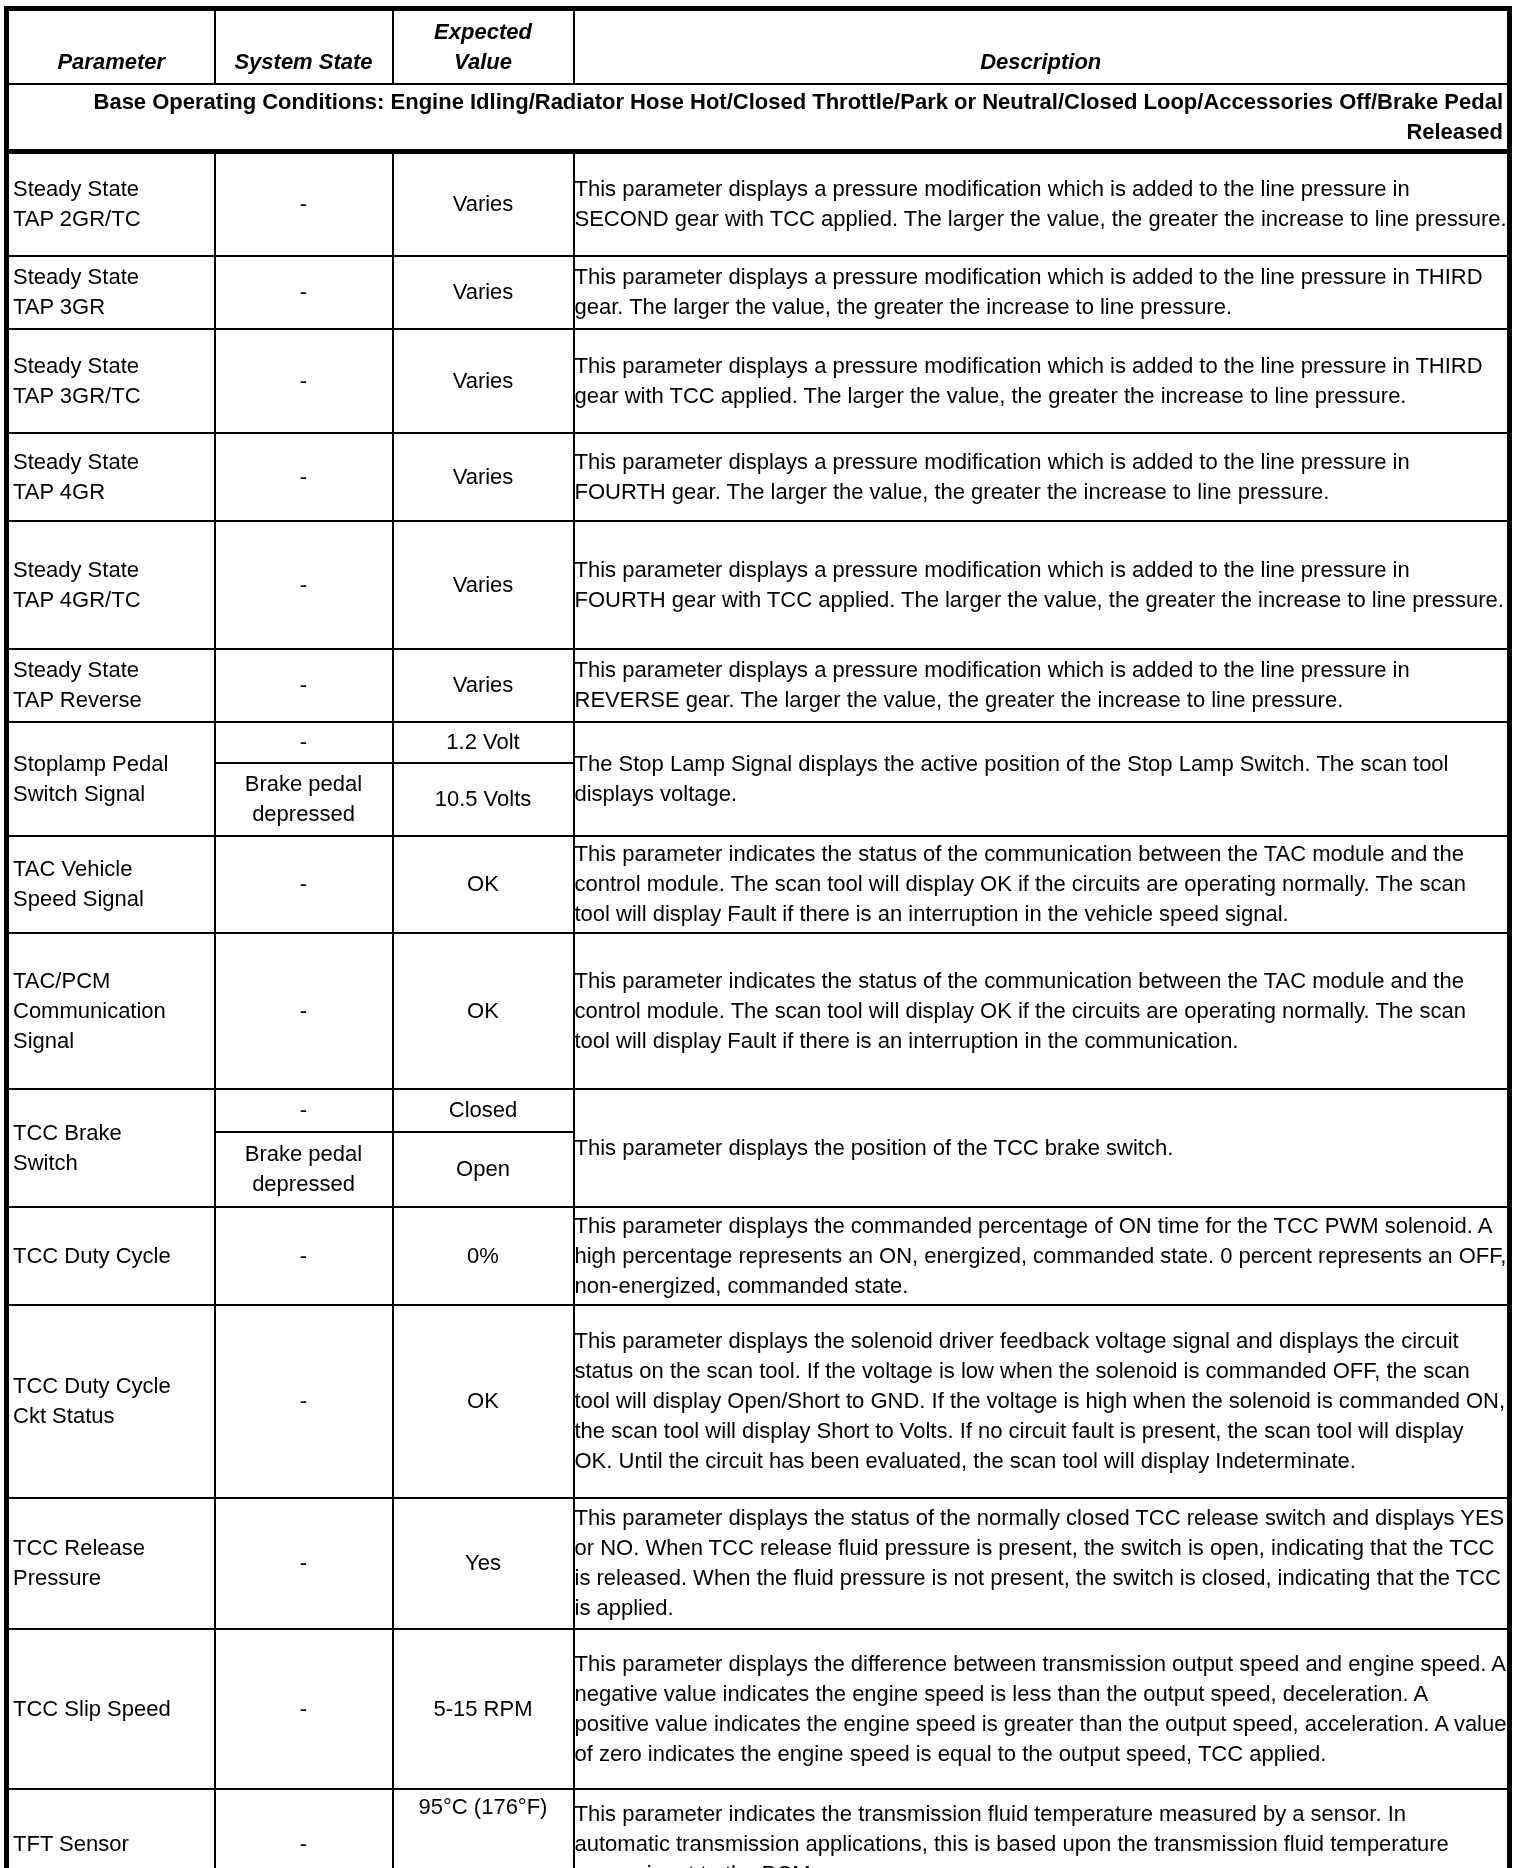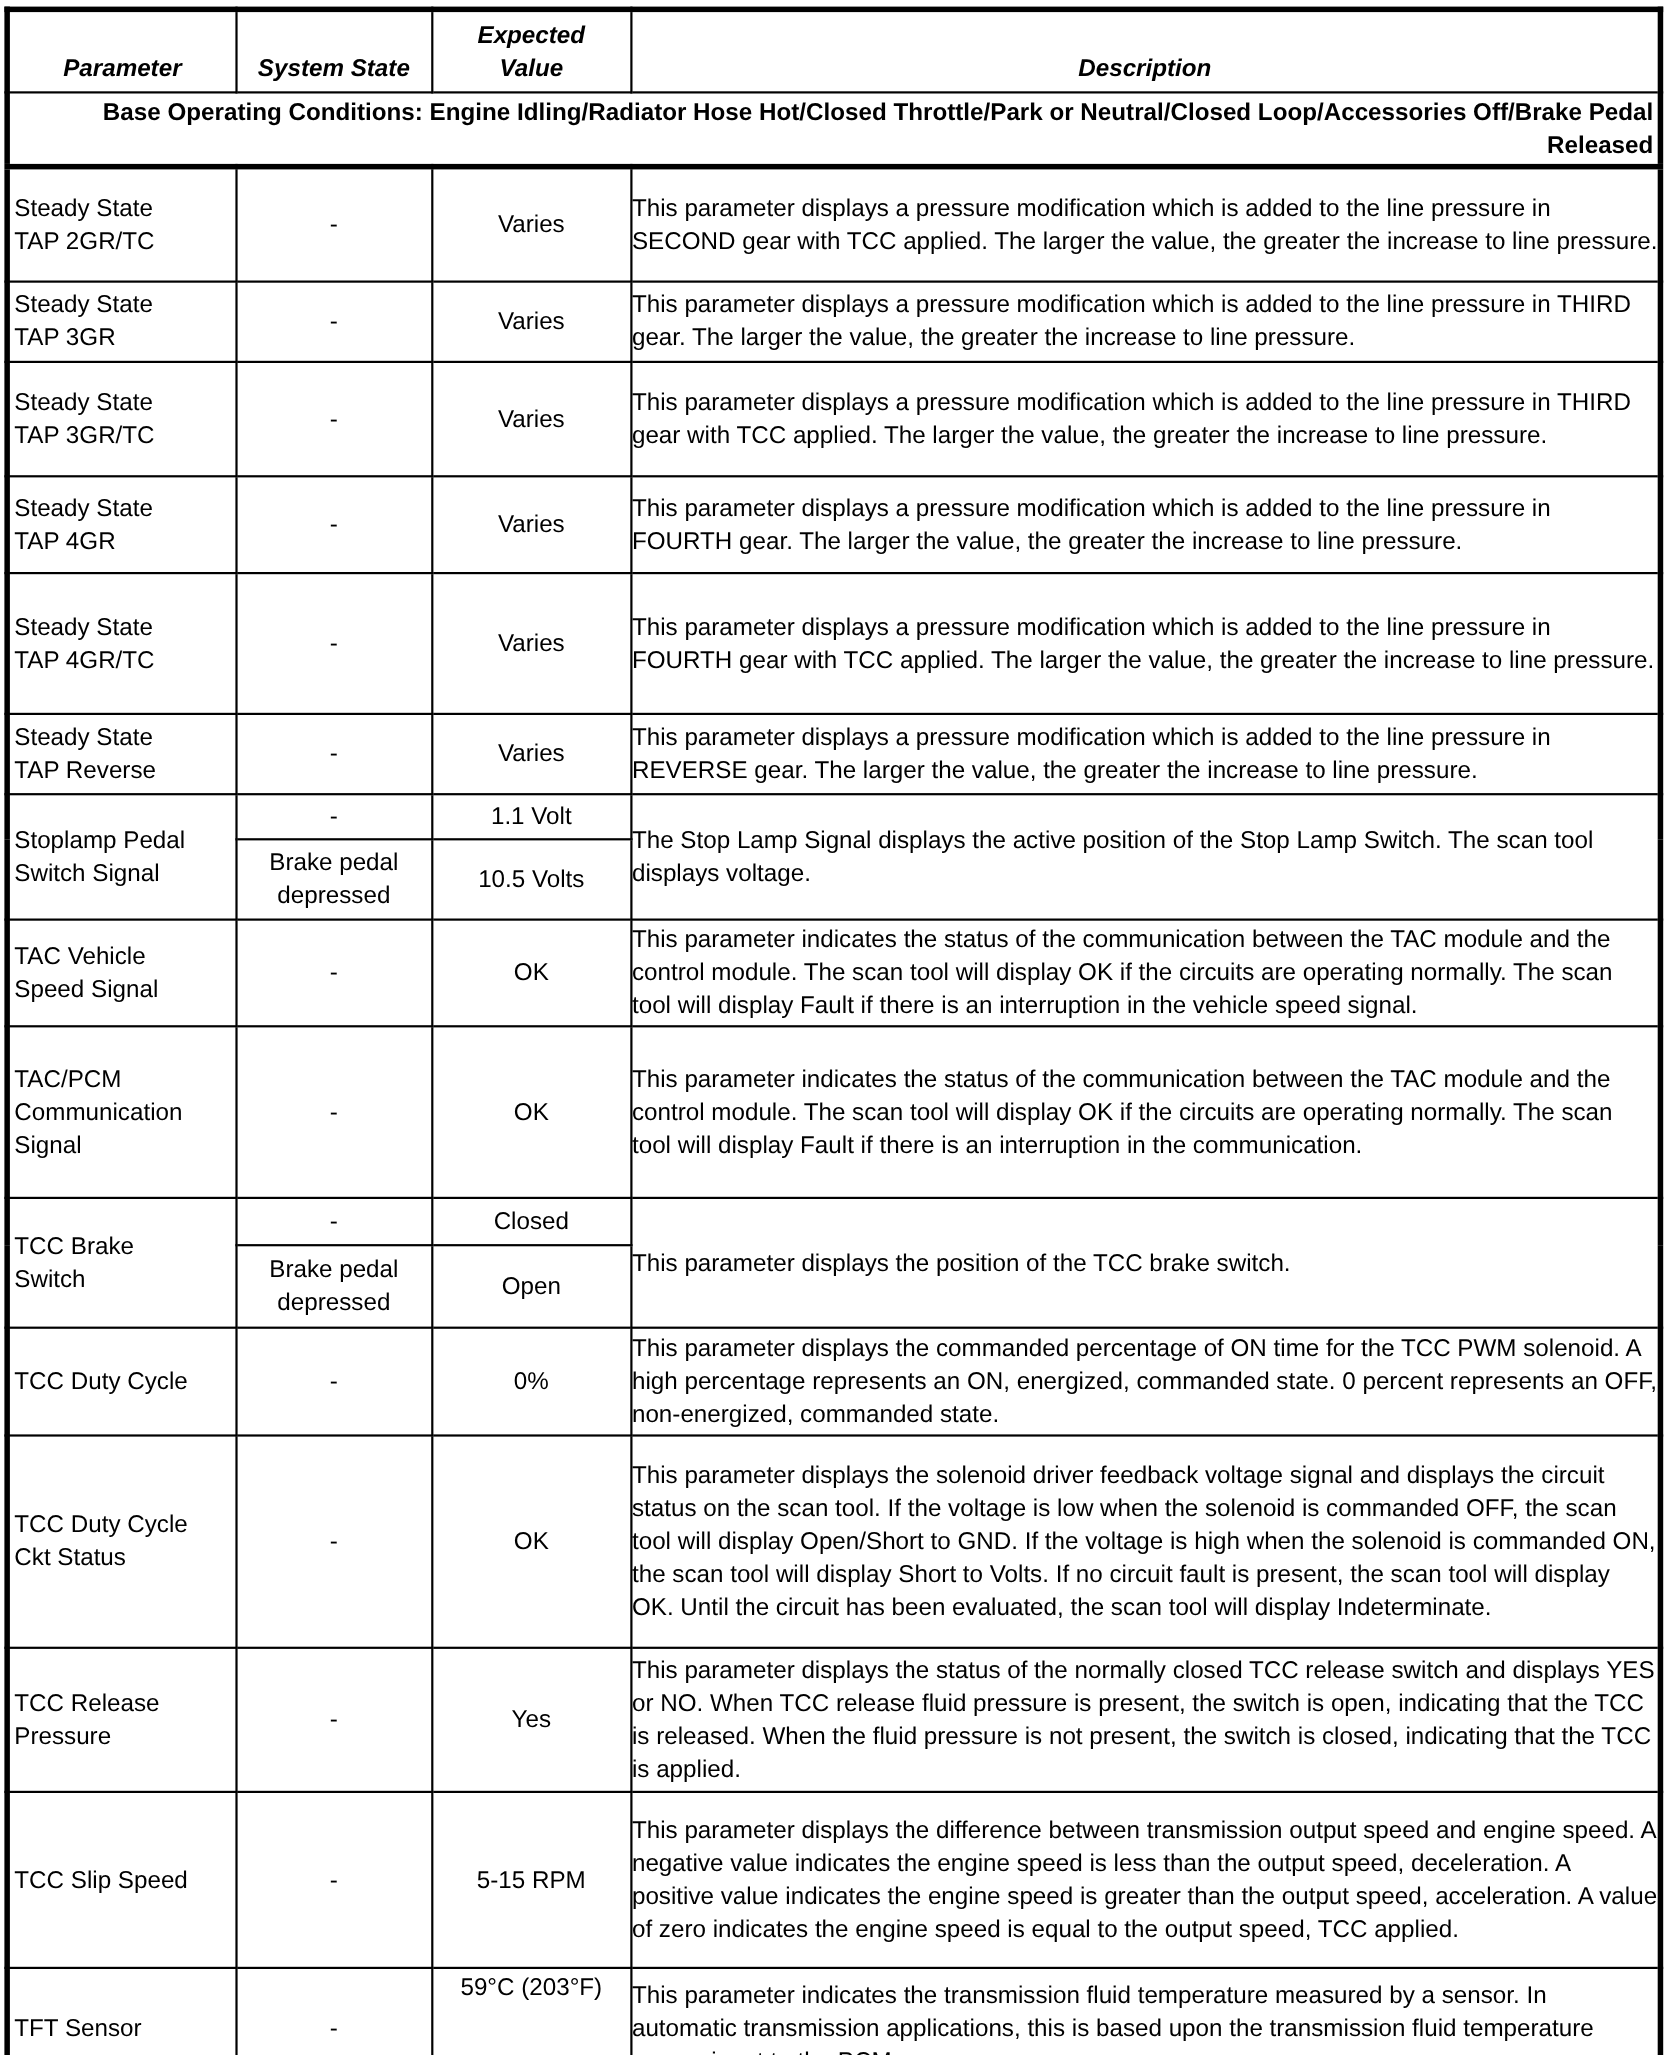--- a/index.html
+++ b/index.html
@@ -97,21 +97,21 @@
     <tr style="height:73px">
       <td class="param" style="padding-right:60px">Steady State TAP Reverse</td>
       <td class="state">-</td>
       <td class="value">Varies</td>
       <td class="desc">This parameter displays a pressure modification which is added to the line pressure in REVERSE gear. The larger the value, the greater the increase to line pressure.</td>
     </tr>
 
     <tr style="height:41px">
       <td class="param" rowspan="2" style="padding-right:30px">Stoplamp Pedal Switch Signal</td>
       <td class="state">-</td>
-      <td class="value">1.1 Volt</td>
+      <td class="value">1.2 Volt</td>
       <td class="desc" rowspan="2">The Stop Lamp Signal displays the active position of the Stop Lamp Switch. The scan tool displays voltage.</td>
     </tr>
     <tr style="height:73px">
       <td class="state" style="padding:0 20px">Brake pedal depressed</td>
       <td class="value">10.5 Volts</td>
     </tr>
 
     <tr style="height:97px">
       <td class="param" style="padding-right:40px">TAC Vehicle Speed Signal</td>
       <td class="state">-</td>
@@ -163,21 +163,21 @@
       <td class="state">-</td>
       <td class="value">5-15 RPM</td>
       <td class="desc">This parameter displays the difference between transmission output speed and engine speed. A negative value indicates the engine speed is less than the output speed, deceleration. A positive value indicates the engine speed is greater than the output speed, acceleration. A value of zero indicates the engine speed is equal to the output speed, TCC applied.</td>
     </tr>
 
     <tr style="height:104px">
       <td class="param">TFT Sensor</td>
       <td class="state">-</td>
       <td class="value" style="height:104px;padding:2px 4px;">
         <div class="value-stack">
-          <span>59°C (203°F)</span>
+          <span>95°C (176°F)</span>
           <span>Varies</span>
         </div>
       </td>
       <td class="desc">This parameter indicates the transmission fluid temperature measured by a sensor. In automatic transmission applications, this is based upon the transmission fluid temperature sensor input to the PCM.</td>
     </tr>
   </tbody>
 </table>
 </div>
 
 </body></html>

